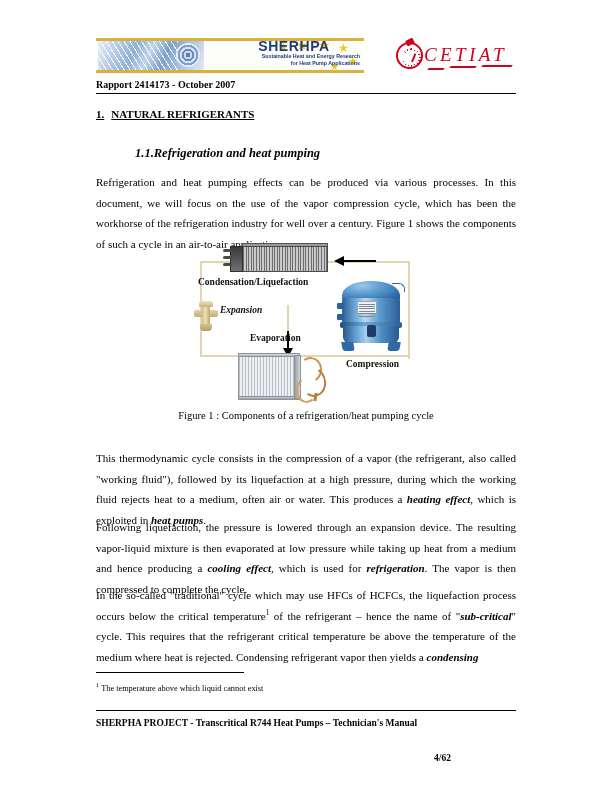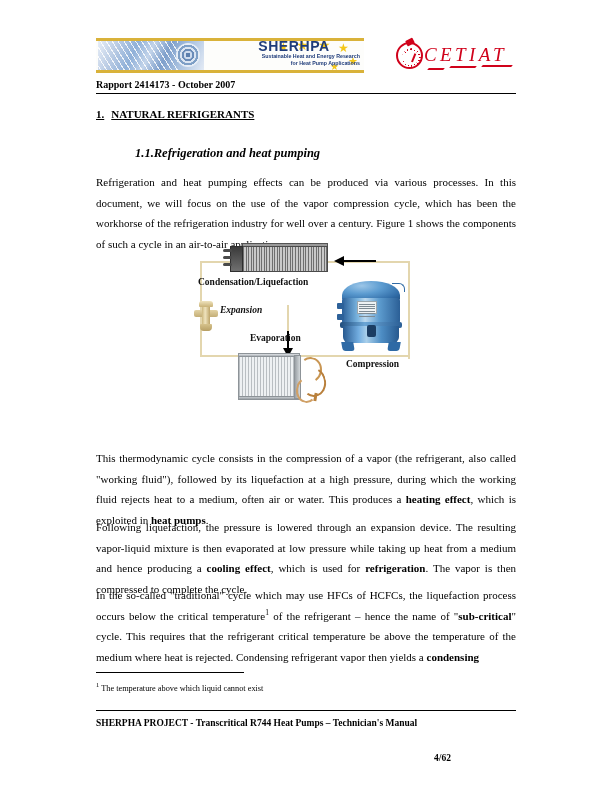--- a/index.html
+++ b/index.html
@@ -243,21 +243,21 @@
   .para {
     position: absolute;
     left: 96px;
     width: 420px;
     font-family: "Liberation Serif", serif;
     font-size: 11px;
     line-height: 20.5px;
     text-align: justify;
     text-justify: inter-word;
   }
-  .para .bi { font-weight: bold; }
+  .para .bi { font-weight: bold; font-style: italic; }
   .p1 { top: 172px; }
   .p2 { top: 448px; }
   .p3 { top: 517px; }
   .p4 { top: 585px; }
   sup {
     font-size: 7.5px;
     vertical-align: super;
     line-height: 0;
   }
 
@@ -744,20 +744,21 @@
         <div class="cu cu3"></div>
         <div class="cu-stub"></div>
       </div>
 
       <div class="dlabel lab-cond">Condensation/Liquefaction</div>
       <div class="dlabel lab-exp">Expansion</div>
       <div class="dlabel lab-evap">Evaporation</div>
       <div class="dlabel lab-comp">Compression</div>
     </div>
 
+    <div class="fig-caption">Figure 1 : Components of a refrigeration/heat pumping cycle</div>
   </div>
 
   <div class="para p2">
     <span>This thermodynamic cycle consists in the compression of a vapor (the refrigerant, also called "working fluid"), followed by its liquefaction at a high pressure, during which the working fluid rejects heat to a medium, often air or water. This produces a </span><span class="bi">heating effect</span><span>, which is exploited in </span><span class="bi">heat pumps</span><span>.</span>
   </div>
 
   <div class="para p3">
     <span>Following liquefaction, the pressure is lowered through an expansion device. The resulting vapor-liquid mixture is then evaporated at low pressure while taking up heat from a medium and hence producing a </span><span class="bi">cooling effect</span><span>, which is used for </span><span class="bi">refrigeration</span><span>. The vapor is then compressed to complete the cycle.</span>
   </div>
 

